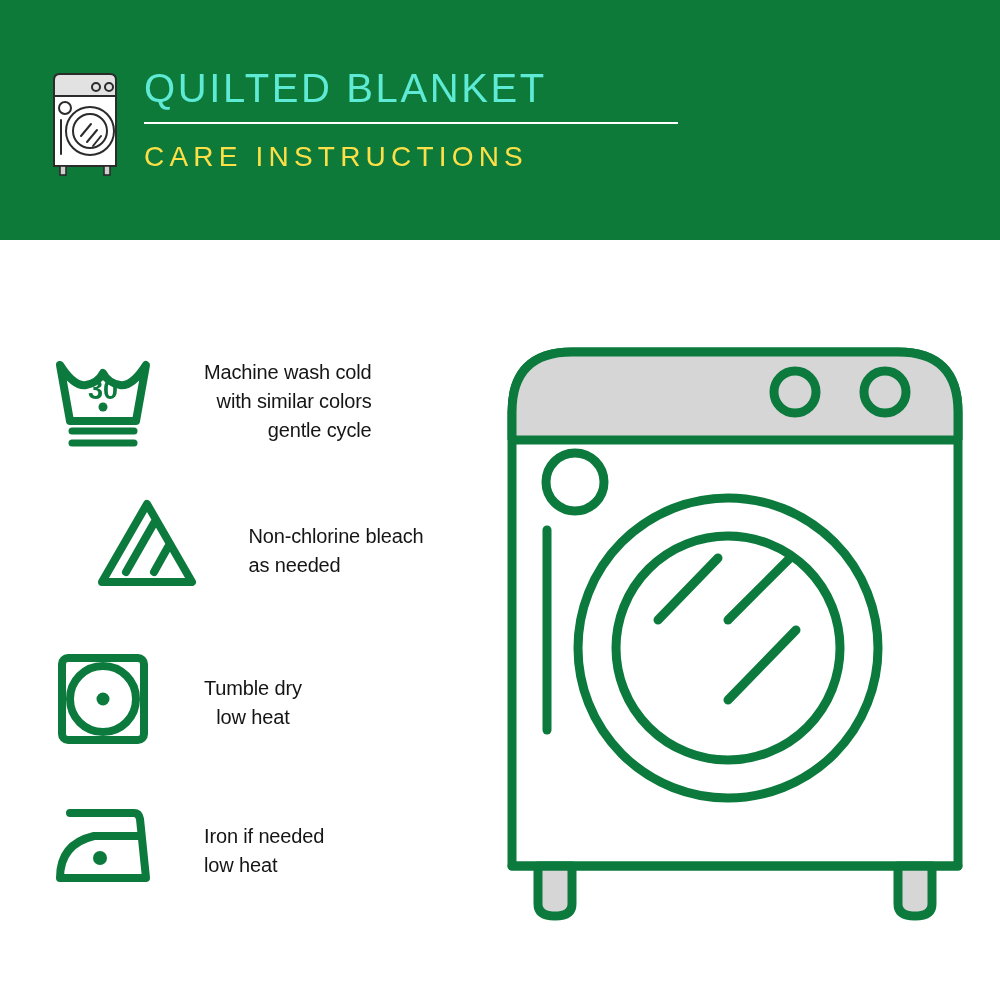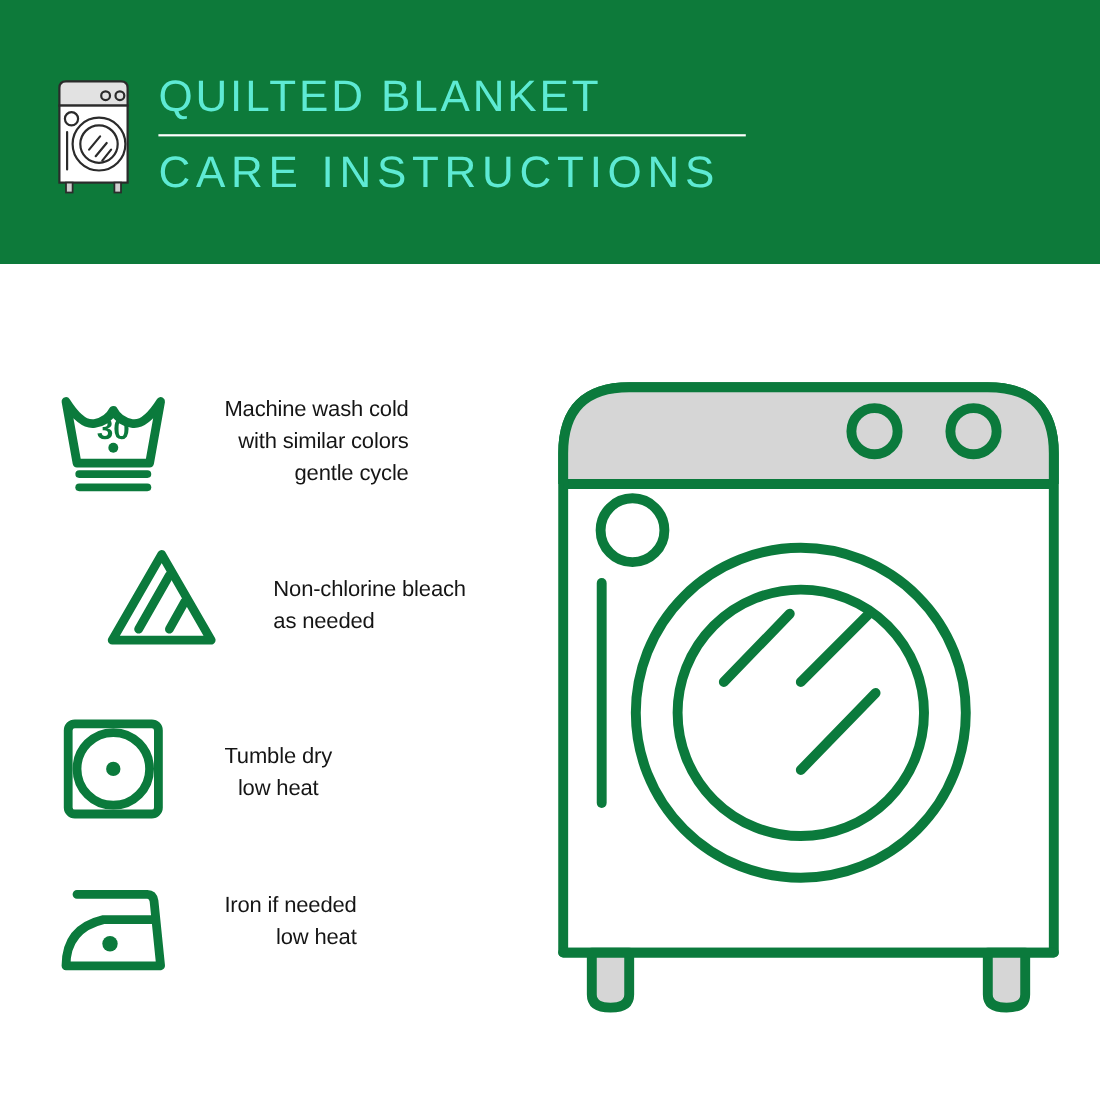--- a/index.html
+++ b/index.html
@@ -53,23 +53,23 @@
   }
   #title-divider {
     width: 534px;
     height: 2px;
     background: #ffffff;
     margin-top: 10px;
     margin-bottom: 9px;
   }
   .title-line2 {
     font-family: "Liberation Sans", sans-serif;
-    font-size: 40px;
+    font-size: 28px;
     letter-spacing: 5.2px;
-    color: #5eead4;
+    color: #fde047;
     font-weight: 400;
     line-height: 48px;
     white-space: nowrap;
   }
 
   
   #care-list {
     position: absolute;
     left: 0;
     top: 240px;
@@ -100,21 +100,21 @@
     white-space: pre-line;
   }
   #row-wash   { top: 103px; text-align: right; }
   #row-bleach { top: 250px; justify-content: center; }
   #row-dry    { top: 404px; }
   #row-iron   { top: 550px; }
 
   #row-wash .care-text   { margin-top: 15px; }
   #row-bleach .care-text { margin-top: 32px; }
   #row-dry .care-text    { margin-top: 30px; text-align: center; }
-  #row-iron .care-text   { margin-top: 19px; text-align: right; }
+  #row-iron .care-text   { margin-top: 32px; }
 
   
   #machine-illustration {
     position: absolute;
     left: 490px;
     top: 330px;
     width: 490px;
     height: 600px;
   }
 </style>

